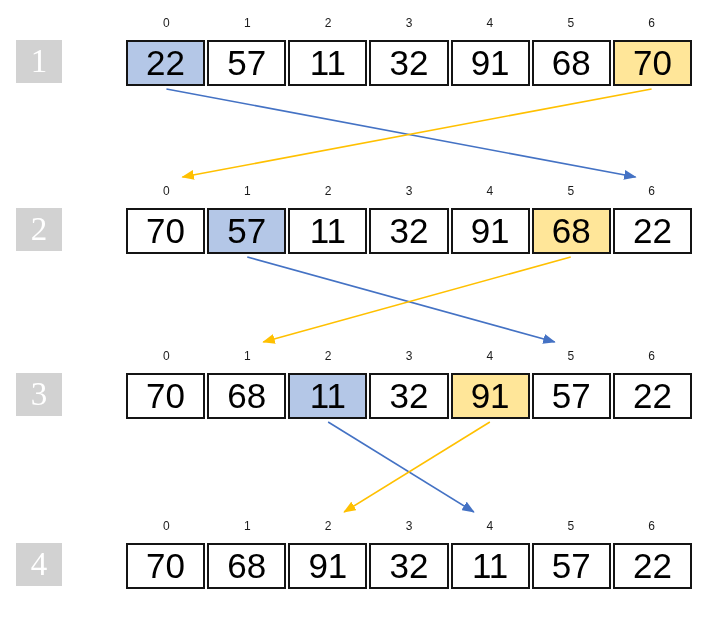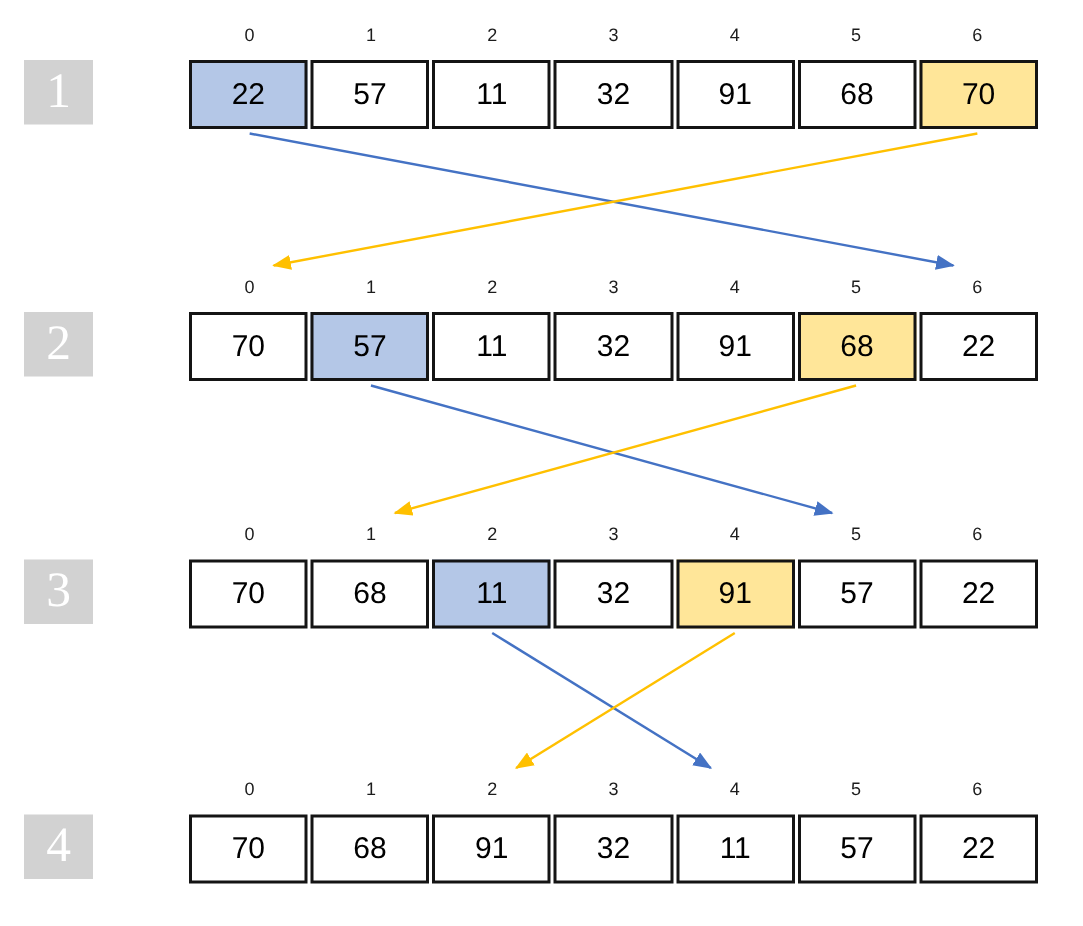--- a/index.html
+++ b/index.html
@@ -13,21 +13,21 @@
     display:flex;align-items:center;justify-content:center;
     color:#ffffff;font-family:"Liberation Serif",serif;font-size:33px;line-height:1;
   }
   .array{position:absolute;left:126px;top:0;width:566px;}
   .index-row{display:flex;height:18px;margin-bottom:8px;}
   .idx{flex:1;text-align:center;font-size:12px;line-height:18px;color:#1c1c1c;}
   .cells{display:flex;gap:2px;height:46px;}
   .cell{
     flex:1;box-sizing:border-box;border:2px solid #141414;background:#ffffff;
     display:flex;align-items:center;justify-content:center;
-    font-size:20px;color:#000000;
+    font-size:35px;color:#000000;
   }
   #arrows{position:absolute;left:0;top:0;width:722px;height:617px;pointer-events:none;}
 </style>
 </head>
 <body>
 
 <div id="stage">
 
   <svg id="arrows" xmlns="http://www.w3.org/2000/svg" viewBox="0 0 722 617">
     <defs>

